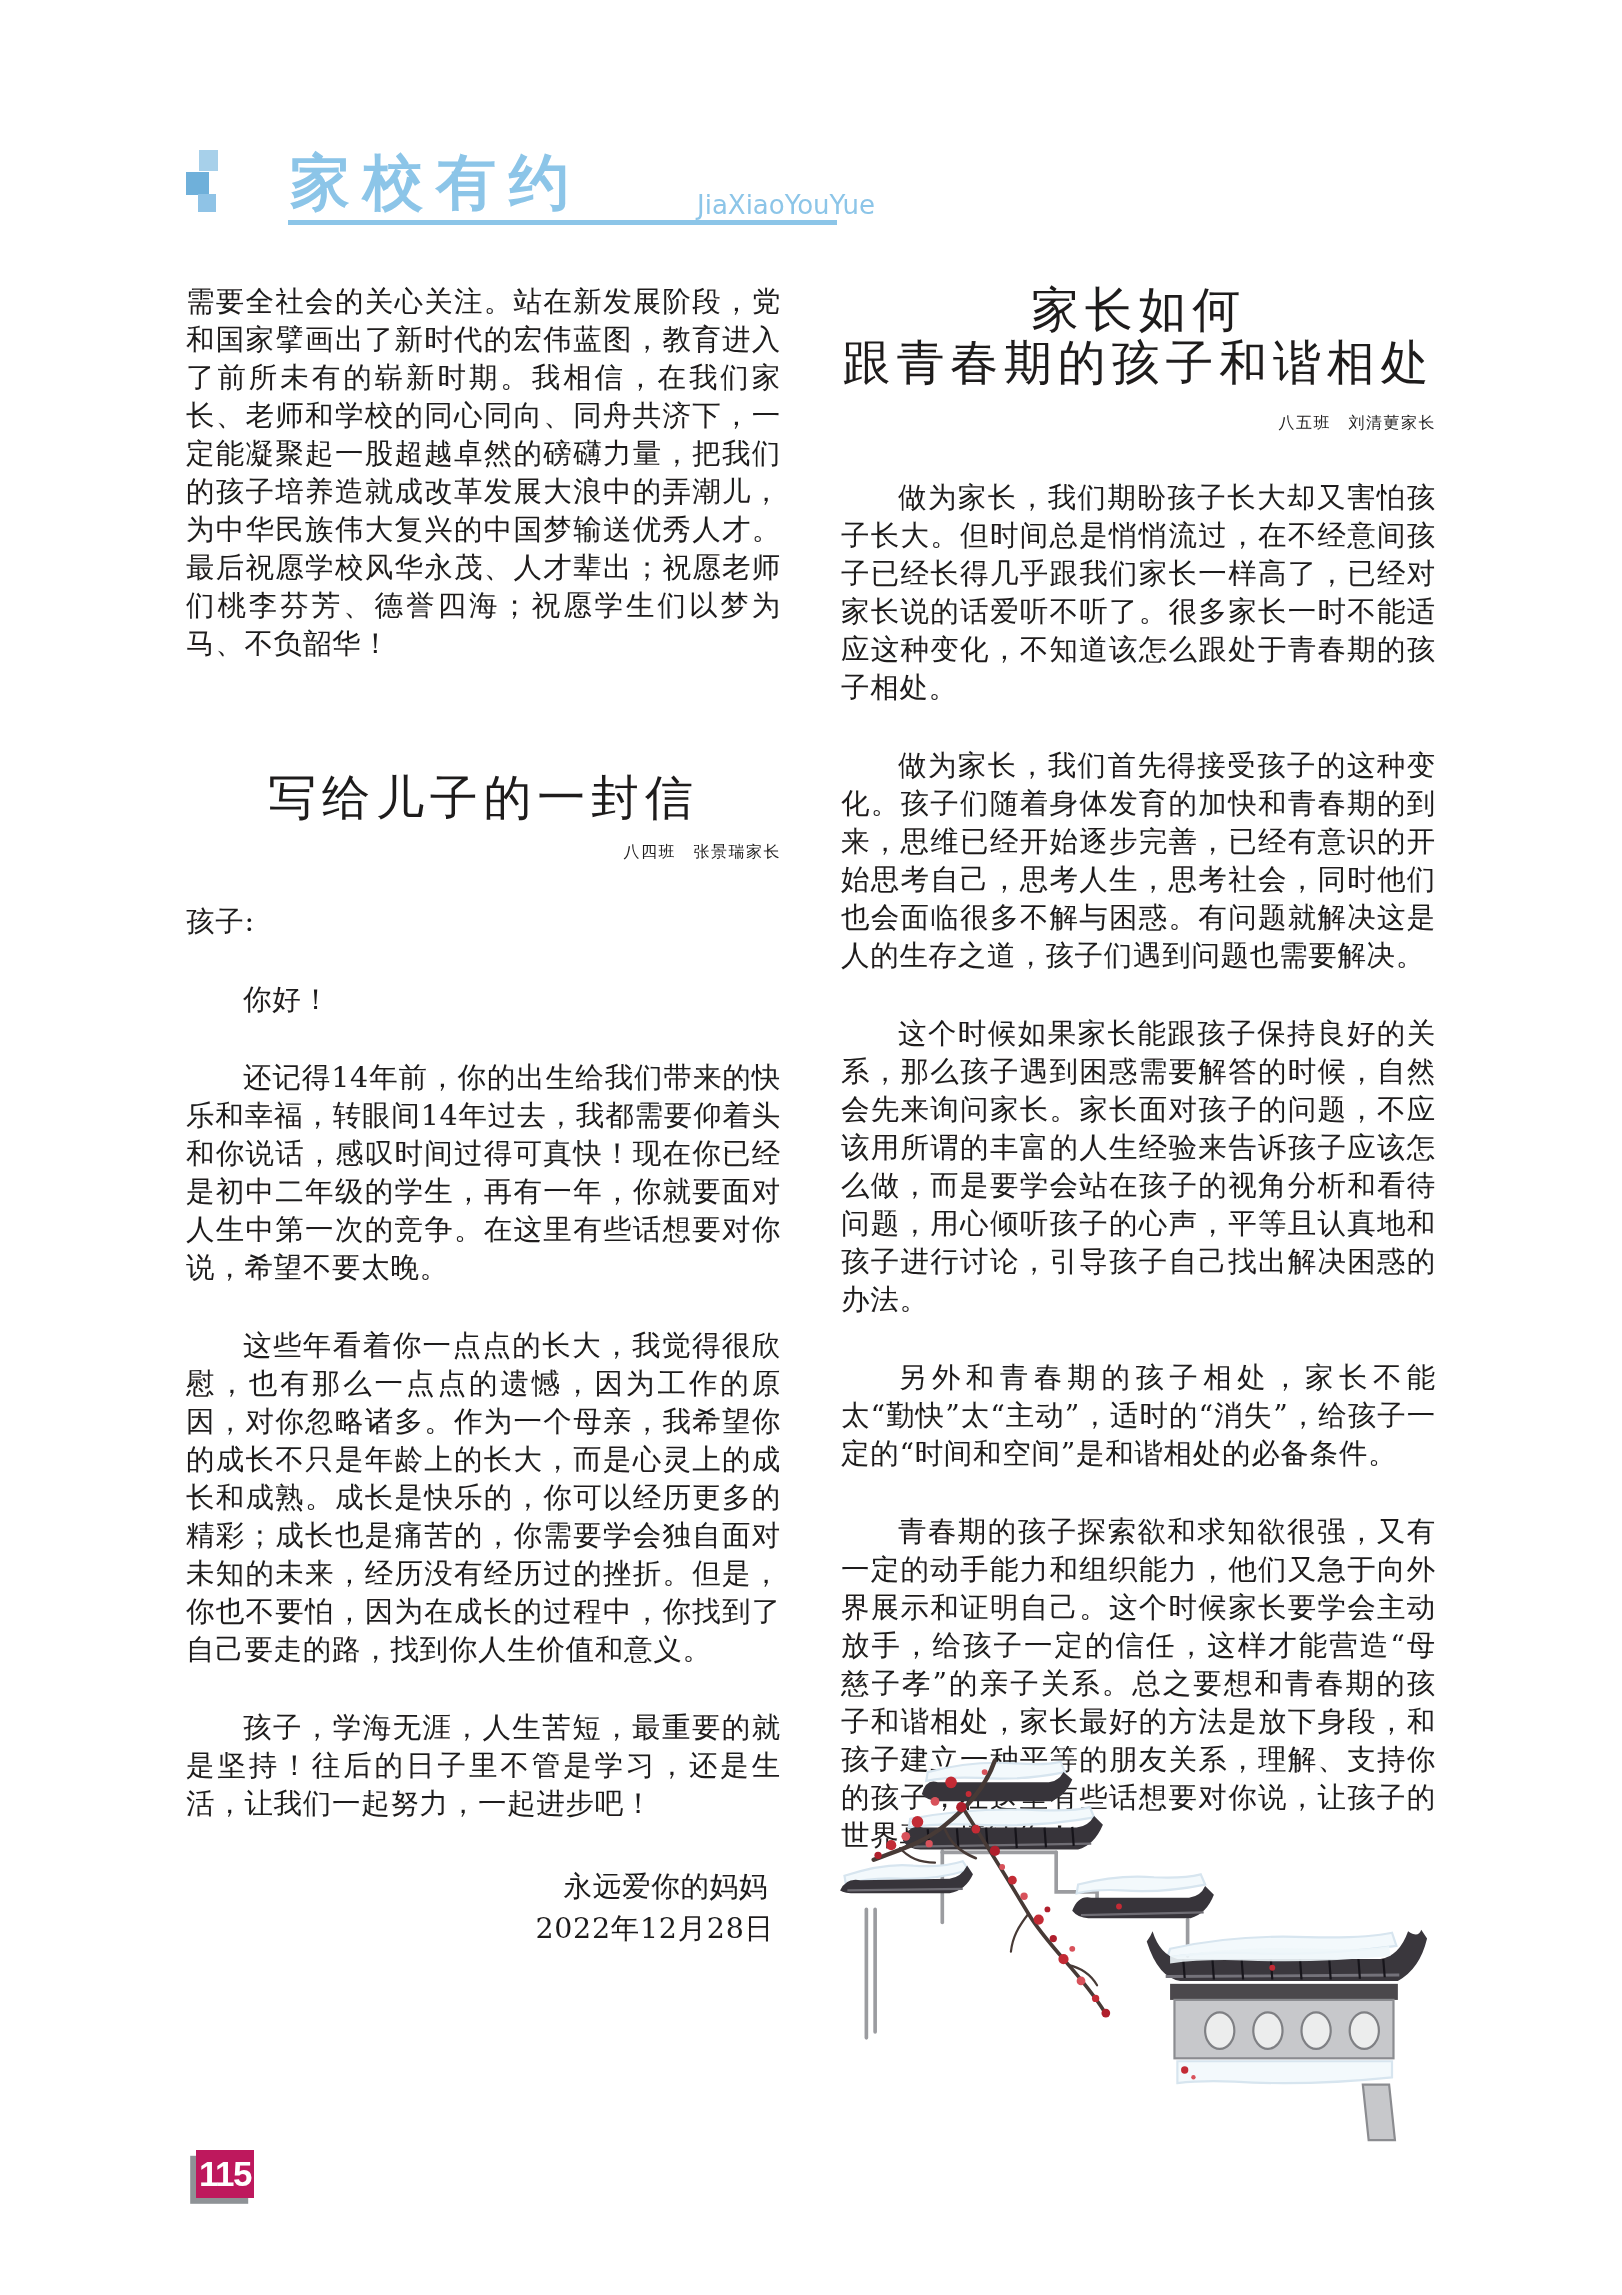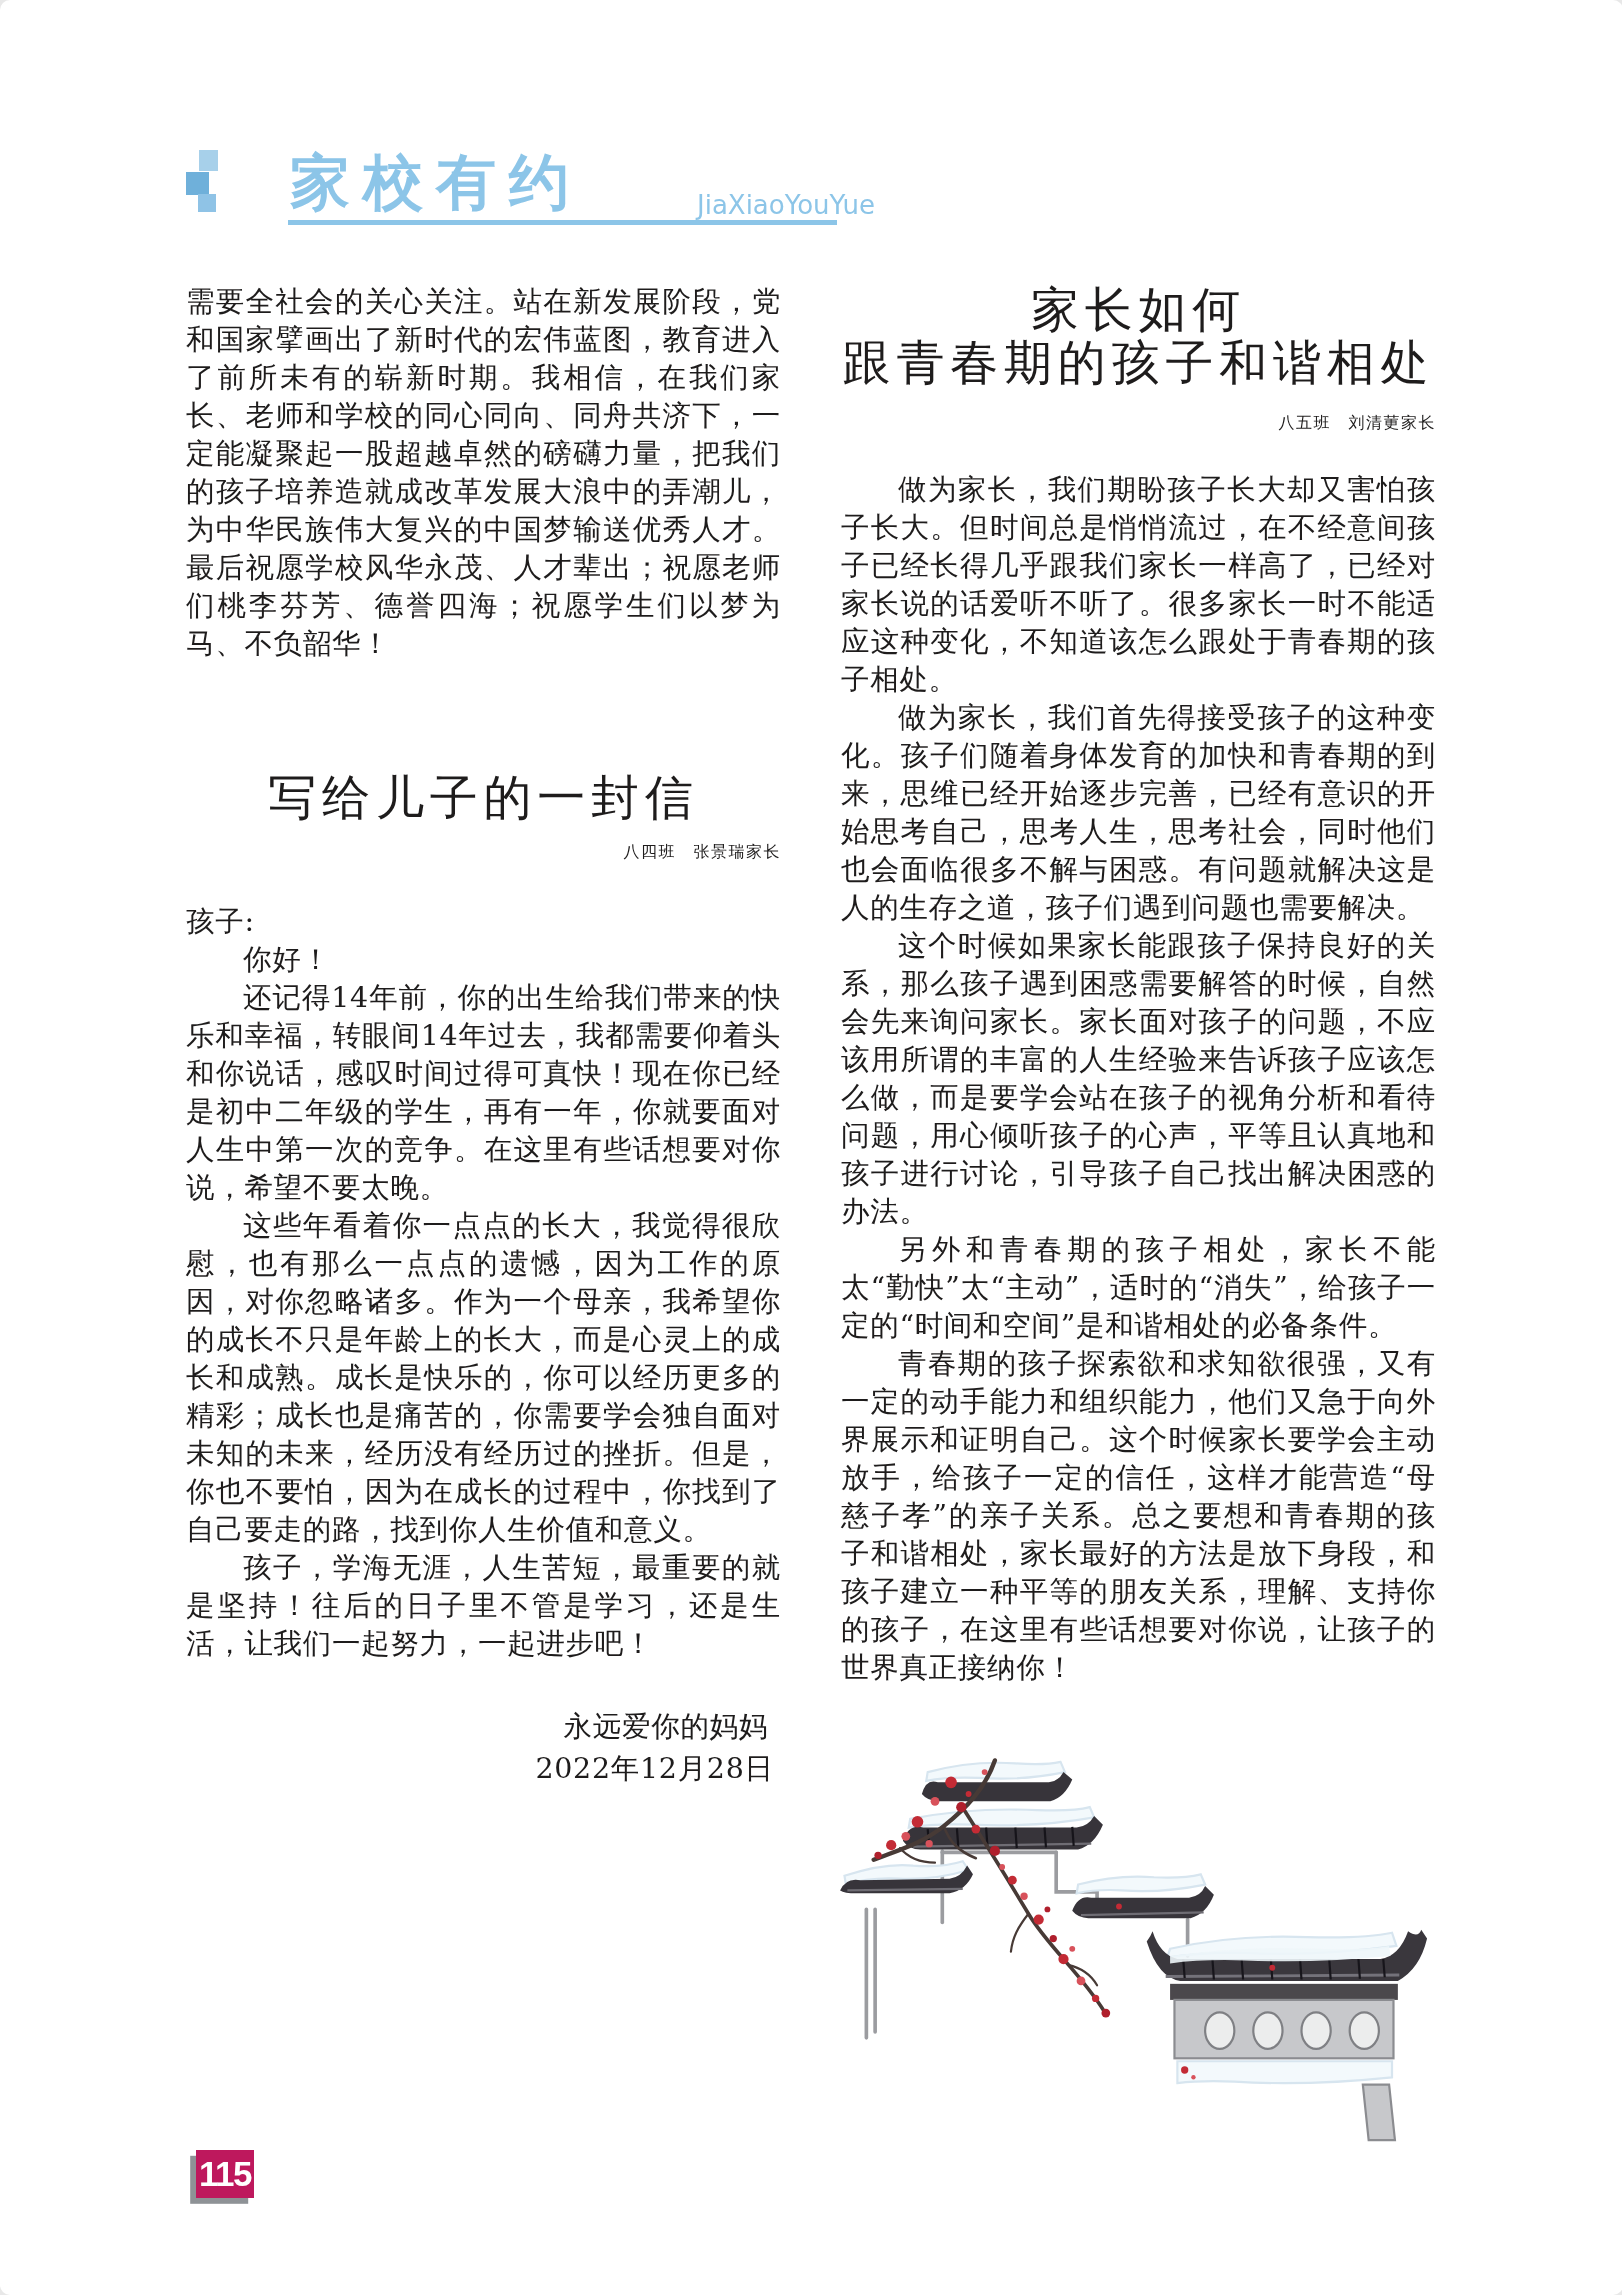--- a/index.html
+++ b/index.html
@@ -3,21 +3,20 @@
 <meta charset="utf-8">
 <style>
   html,body{margin:0;padding:0;background:#e8e8e8;}
   .page{
     position:relative;
     width:1623px;height:2295px;
     background:#ffffff;
     font-family:"DejaVu Serif","Liberation Serif",serif;
     color:#1e1c1c;
     overflow:hidden;
-    border-radius:10px;
   }
   
   .header{position:absolute;left:186px;top:146px;width:657px;height:88px;}
   .sq{position:absolute;}
   .sq1{left:13px;top:4.4px;width:19px;height:20.4px;background:#a7d0ea;}
   .sq2{left:0px;top:26px;width:23.4px;height:23.4px;background:#6fb0da;}
   .sq3{left:12.4px;top:48px;width:17.5px;height:17.5px;background:#8fc3e6;}
   .header-title{
     position:absolute;left:104px;top:2.9px;
     font-family:"DejaVu Sans","Liberation Sans",sans-serif;
@@ -31,21 +30,21 @@
   }
   .header-rule{position:absolute;left:102px;top:74px;width:549px;height:5.1px;background:#8cc5e8;}
   
   .col{position:absolute;top:283px;width:595px;}
   .col-left{left:186px;}
   .col-right{left:841px;}
   .para{
     margin:0;font-size:28.5px;line-height:38px;letter-spacing:0.7px;
     text-align:justify;
   }
-  .ind{text-indent:2em;}
+  .ind{text-indent:2em;margin-top:40px;}
   .article-title{
     margin:0;font-weight:normal;font-size:48px;line-height:53px;
     text-align:center;letter-spacing:5.8px;
   }
   .lt{margin-top:108px;}
   .byline{
     margin:0;font-size:16px;line-height:32px;text-align:right;letter-spacing:1.5px;
   }
   .byline-left{margin-top:11.7px;}
   .letter-body{margin-top:35px;}

